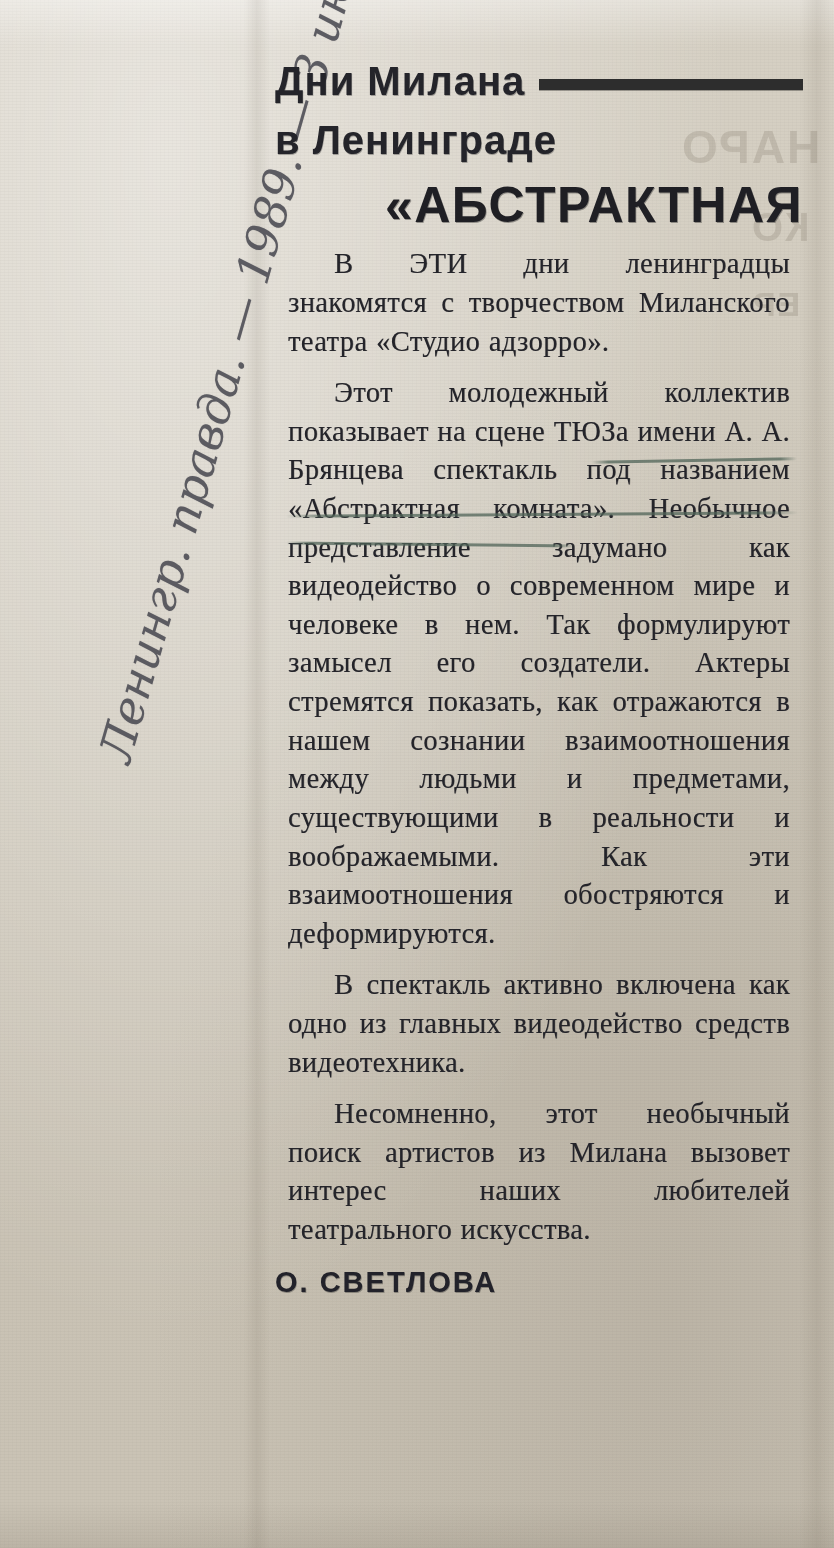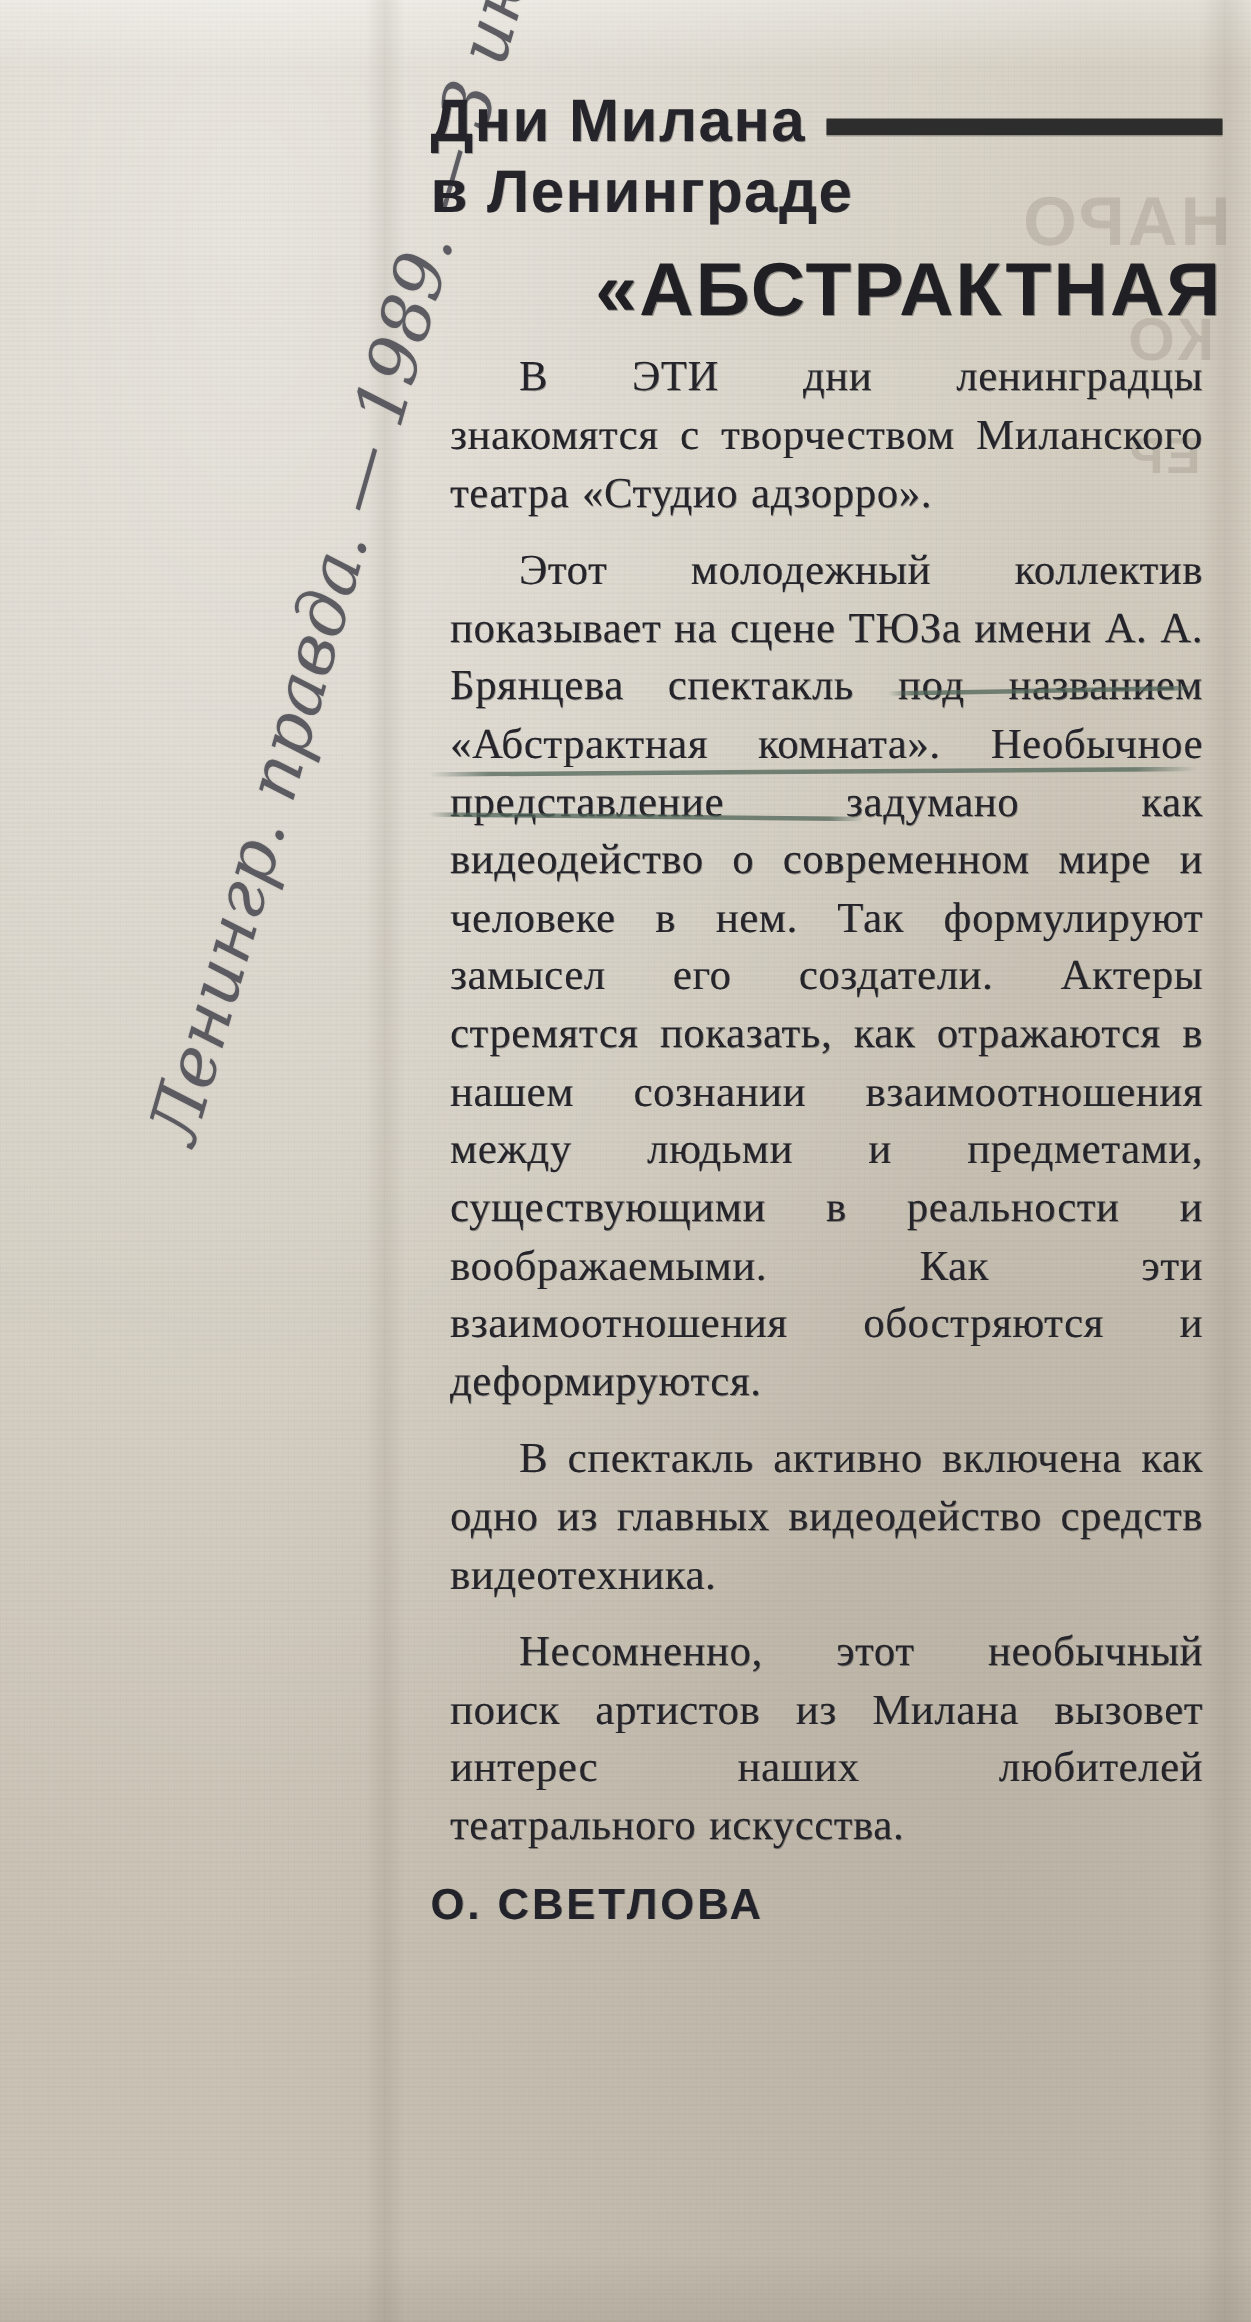--- a/index.html
+++ b/index.html
@@ -66,21 +66,21 @@
     color: #4a4a52;
     white-space: nowrap;
     opacity: .88;
     text-shadow: 0 0 1px rgba(60,60,70,.35);
     pointer-events: none;
   }
 
   
   #article {
     position: absolute;
-    left: 287px;
+    left: 275px;
     top: 58px;
     width: 528px;
     color: #2a2a2a;
   }
 
   .kicker {
     font-family: "Liberation Sans", sans-serif;
     font-weight: bold;
     font-size: 40px;
     line-height: 1.18;
@@ -93,21 +93,21 @@
     align-items: center;
     gap: 14px;
   }
   .kicker .rule {
     flex: 1 1 auto;
     height: 11px;
     background: #2d2d2d;
     margin-top: 6px;
     box-shadow: 0 1px 0 rgba(0,0,0,.3);
   }
-  .kicker .l2 { margin-top: 0; }
+  .kicker .l2 { margin-top: 12px; }
 
   .headline {
     font-family: "Liberation Sans", sans-serif;
     font-weight: bold;
     font-size: 50px;
     line-height: 1.08;
     letter-spacing: 1.5px;
     text-align: right;
     color: #1f1f24;
     margin: 14px 0 4px 0;

